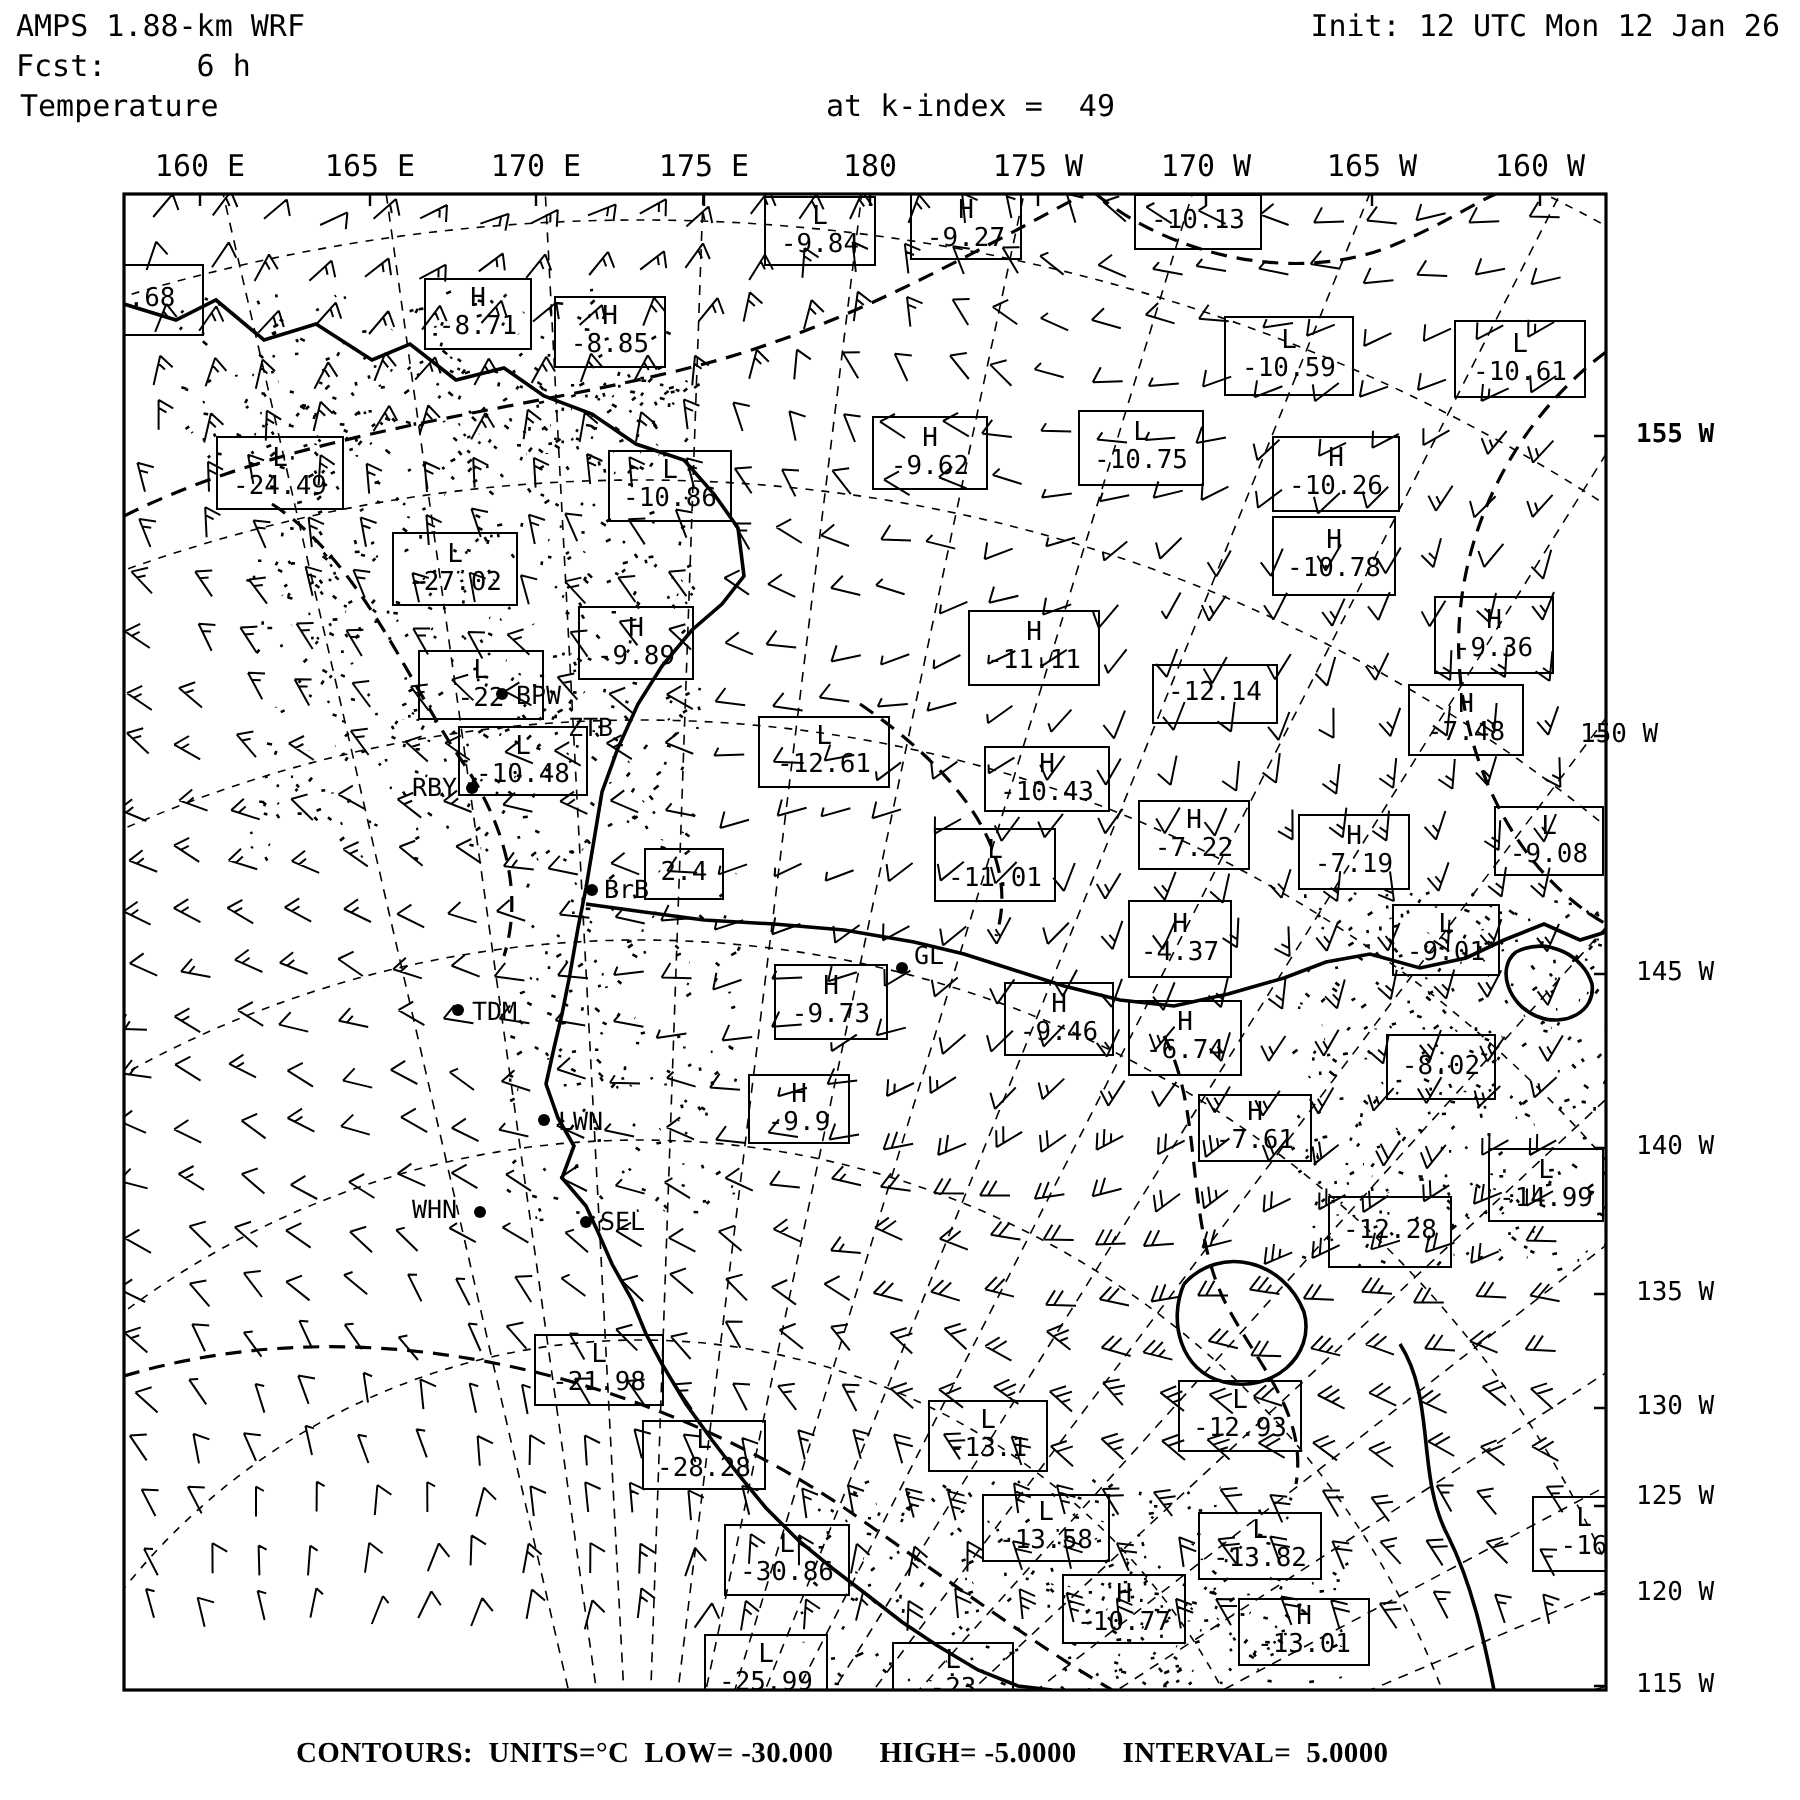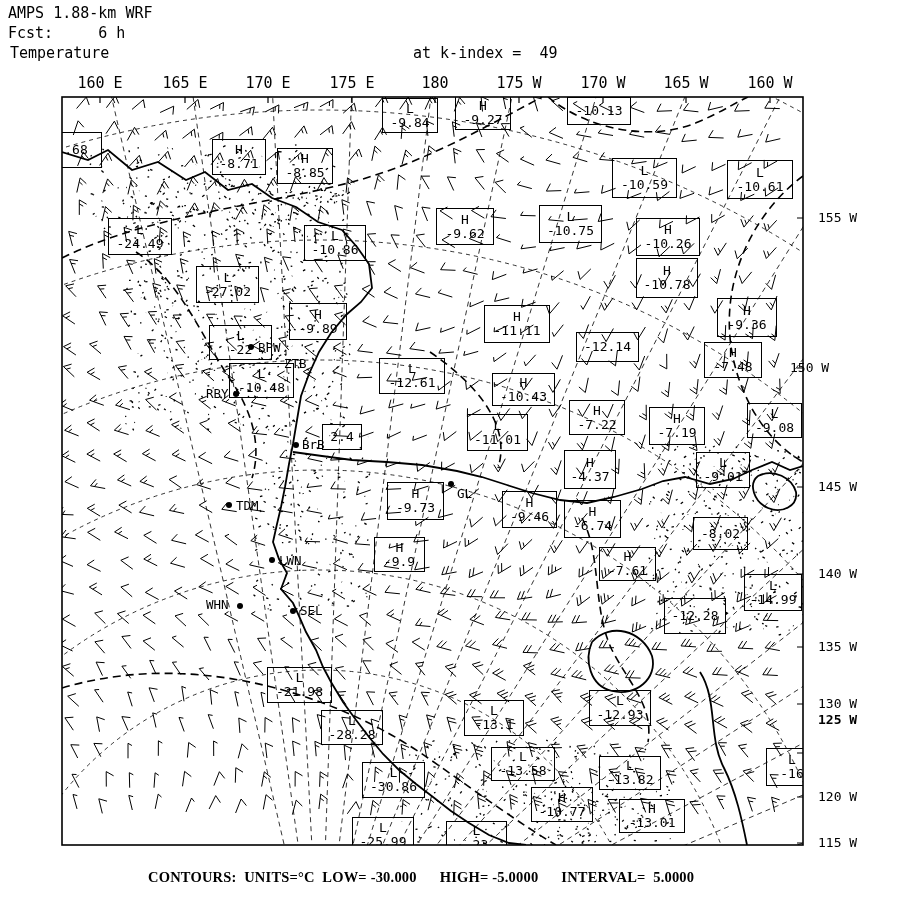--- a/index.html
+++ b/index.html
@@ -19,40 +19,41 @@
           font-weight:bold;font-size:14.5px;white-space:pre;letter-spacing:.2px;}
 </style>
 </head>
 <body>
 
 <div id="page">
   <div class="hdr" style="left:8px;top:4px">AMPS 1.88-km WRF</div>
   <div class="hdr" style="left:8px;top:24px">Fcst:     6 h</div>
   <div class="hdr" style="left:10px;top:44px">Temperature</div>
   <div class="hdr" style="left:413px;top:44px">at k-index =  49</div>
+  <div class="hdr" style="right:10px;top:4px;text-align:right">Init: 12 UTC Mon 12 Jan 26</div>
 
   <div id="axis-top">
       <div class="axt" style="left: 100px; top: 74px;">160 E</div>
       <div class="axt" style="left: 185px; top: 74px;">165 E</div>
       <div class="axt" style="left: 268px; top: 74px;">170 E</div>
       <div class="axt" style="left: 352px; top: 74px;">175 E</div>
       <div class="axt" style="left: 435px; top: 74px;">180</div>
       <div class="axt" style="left: 519px; top: 74px;">175 W</div>
       <div class="axt" style="left: 603px; top: 74px;">170 W</div>
       <div class="axt" style="left: 686px; top: 74px;">165 W</div>
       <div class="axt" style="left: 770px; top: 74px;">160 W</div>
     </div>
   <div id="axis-right">
-      <div class="axr" style="left: 818px; top: 210px;">155 W</div>
+      <div class="axr" style="left: 818px; top: 210px; font-weight: bold;">155 W</div>
       <div class="axr" style="left: 790px; top: 360px;">150 W</div>
       <div class="axr" style="left: 818px; top: 479px;">145 W</div>
       <div class="axr" style="left: 818px; top: 566px;">140 W</div>
       <div class="axr" style="left: 818px; top: 639px;">135 W</div>
       <div class="axr" style="left: 818px; top: 696px;">130 W</div>
-      <div class="axr" style="left: 818px; top: 712px; font-weight: bold;">125 W</div>
+      <div class="axr" style="left: 818px; top: 741px;">125 W</div>
       <div class="axr" style="left: 818px; top: 789px;">120 W</div>
       <div class="axr" style="left: 818px; top: 835px;">115 W</div>
     </div>
 
   <div id="svgwrap"><svg width="900" height="900" viewBox="0 0 900 900" xmlns="http://www.w3.org/2000/svg">
  <defs>
           <clipPath id="fr">
             <rect x="62" y="97" width="741" height="748"></rect>
           </clipPath>
         </defs>
@@ -136,21 +137,21 @@
       <div class="exbox" style="left: 290px; top: 720px; width: 60px; height: 33px;"><div class="">L</div><div class="">-25.99</div></div>
       <div class="exbox" style="left: 384px; top: 724px; width: 59px; height: 32px;"><div class="">L</div><div class="">-23</div></div>
       <div class="stdot" style="left: 186px; top: 247px;"></div>
       <div class="stlab" style="left: 196px; top: 243px;">BPW</div>
       <div class="stlab" style="left: 181px; top: 259px; margin-left: 41px;">ZTB</div>
       <div class="stdot" style="left: 171px; top: 294px;"></div>
       <div class="stlab" style="left: 144px; top: 289px;">RBY</div>
       <div class="stdot" style="left: 231px; top: 345px;"></div>
       <div class="stlab" style="left: 240px; top: 340px;">BrB</div>
       <div class="stdot" style="left: 386px; top: 384px;"></div>
-      <div class="stlab" style="left: 395px; top: 373px; margin-top: 16px;">GL</div>
+      <div class="stlab" style="left: 395px; top: 373px;">GL</div>
       <div class="stdot" style="left: 164px; top: 405px;"></div>
       <div class="stlab" style="left: 174px; top: 401px; text-align: right;">TDM</div>
       <div class="stdot" style="left: 207px; top: 460px;"></div>
       <div class="stlab" style="left: 217px; top: 456px;">LWN</div>
       <div class="stdot" style="left: 175px; top: 506px;"></div>
       <div class="stlab" style="left: 144px; top: 500px;">WHN</div>
       <div class="stdot" style="left: 228px; top: 511px;"></div>
       <div class="stlab" style="left: 238px; top: 506px;">SEL</div>
     </div>
 

